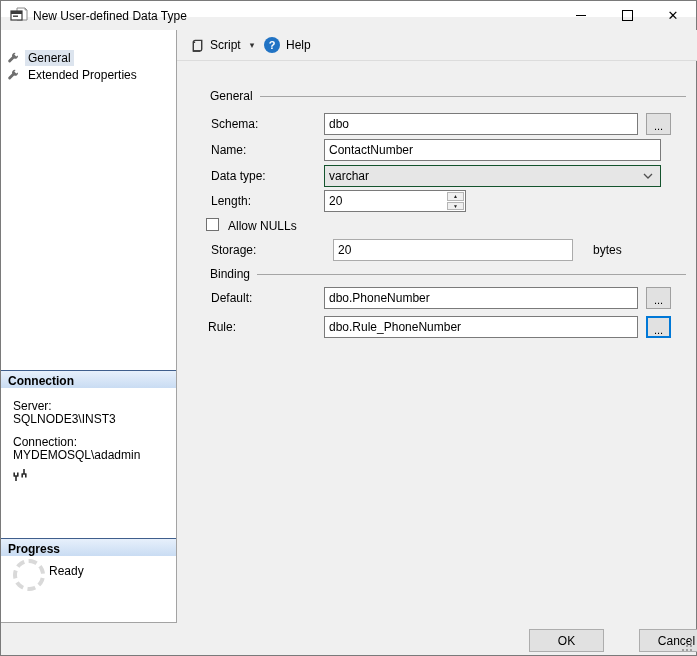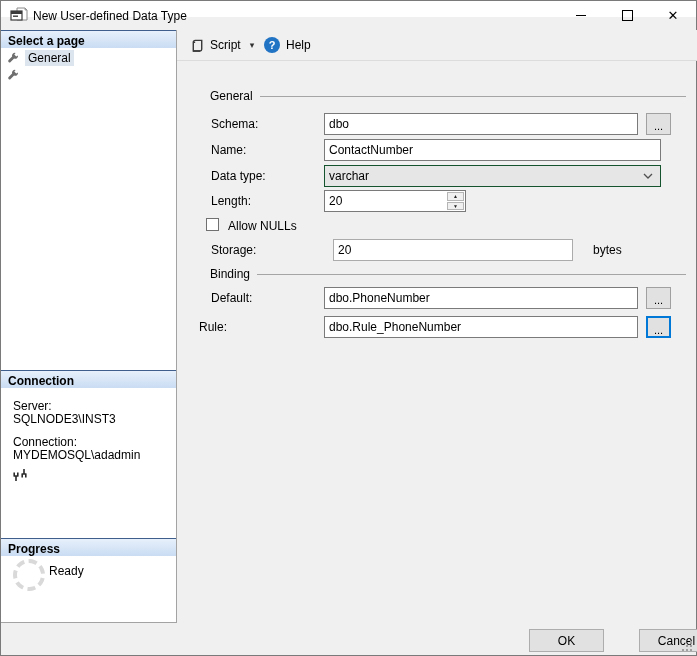--- a/index.html
+++ b/index.html
@@ -118,32 +118,32 @@
       </div>
     <div class="win-btn btn-max">
         <span class="glyph-max"></span>
       </div>
     <div class="win-btn btn-close">
         <span>✕</span>
       </div>
   </div>
 
   <div class="sidebar">
-    <div class="side-header" style="top:0;">Select a page</div>
 
     <div class="side-item selected" style="top:20px;">
       <svg width="12" height="12" viewBox="0 0 12 12">
         <path d="M11 3.5a2.8 2.8 0 0 1-3.9 3L3.6 10a1.4 1.4 0 1 1-2-2l3.5-3.5A2.8 2.8 0 0 1 8.6 1L7.3 2.6l1.9 1.9L11 3.5z" fill="#6e6e6e"></path>
       </svg>
       <span class="lbl">General</span>
     </div>
     <div class="side-item" style="top:37px;">
       <svg width="12" height="12" viewBox="0 0 12 12">
         <path d="M11 3.5a2.8 2.8 0 0 1-3.9 3L3.6 10a1.4 1.4 0 1 1-2-2l3.5-3.5A2.8 2.8 0 0 1 8.6 1L7.3 2.6l1.9 1.9L11 3.5z" fill="#6e6e6e"></path>
       </svg>
+      <span class="lbl">Extended Properties</span>
     </div>
 
     <div class="side-header" style="top:340px;">Connection</div>
     <span class="side-text" style="top:369px;">Server:</span>
     <span class="side-text" style="top:382px;">SQLNODE3\INST3</span>
     <span class="side-text" style="top:405px;">Connection:</span>
     <span class="side-text" style="top:418px;">MYDEMOSQL\adadmin</span>
 
     <svg class="conn-icon" style="top:438px;" width="17" height="14" viewBox="0 0 17 14">
       <g stroke="#2b2b2b" stroke-width="1.6" fill="none">
@@ -212,21 +212,21 @@
 
     <div class="group-header" style="top:206px;">
       <span>Binding</span>
       <span class="line"></span>
     </div>
 
     <span class="field-label" style="left:34px;top:230px;">Default:</span>
     <input class="text-input" style="left: 147px; top: 226px; width: 314px;" value="dbo.PhoneNumber">
     <div class="browse-btn" style="left:469px;top:226px;">...</div>
 
-    <span class="field-label" style="left:22px;top:259px;">Rule:</span>
+    <span class="field-label" style="left:31px;top:259px;">Rule:</span>
     <input class="text-input" style="left: 147px; top: 255px; width: 314px;" value="dbo.Rule_PhoneNumber">
     <div class="browse-btn focused" style="left:469px;top:255px;">...</div>
 
     <div class="btn" style="left:352px;top:568px;">OK</div>
     <div class="btn" style="left:462px;top:568px;">Cancel</div>
   </div>
 
   <svg class="grip" width="12" height="12" viewBox="0 0 12 12">
     <g fill="#a0a0a0">
       <rect x="9" y="9" width="2" height="2"></rect>

